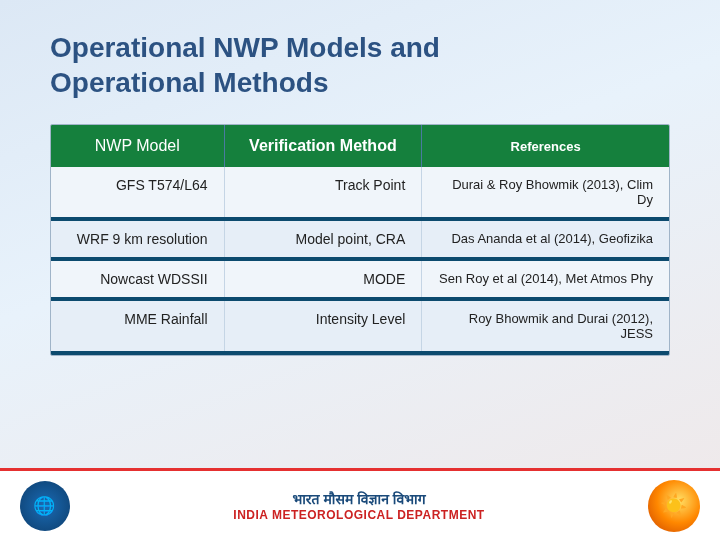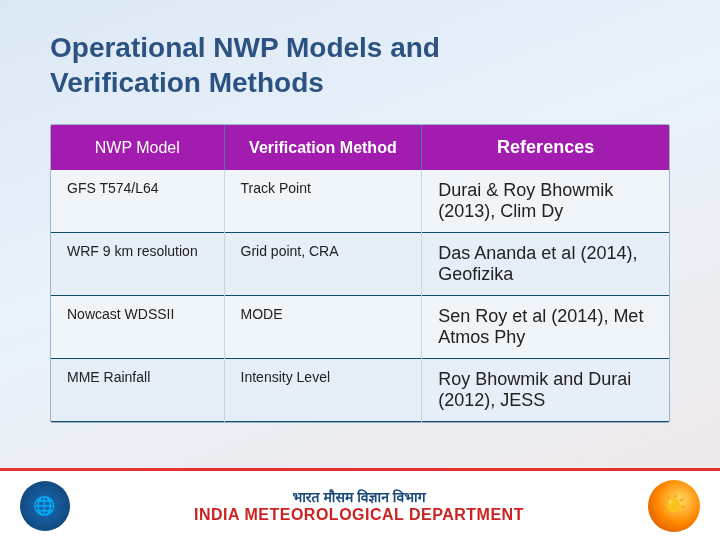--- a/index.html
+++ b/index.html
@@ -33,39 +33,40 @@
       border-radius: 2px;
       overflow: hidden;
     }
 
     table {
       width: 100%;
       border-collapse: collapse;
     }
 
     thead tr {
-      background-color: #a21caf;
+      background-color: #15803d;
     }
 
     thead th {
       color: white;
       font-size: 16px;
       font-weight: bold;
       padding: 12px 16px;
       text-align: center;
       border-right: 1px solid #4a7aa0;
     }
 
     thead th:last-child {
       border-right: none;
     }
 
     tbody tr {
       background-color: #f0f5fa;
-      border-bottom: 1px solid #0c4a6e;
+      border-bottom: 4px solid #0c4a6e;
+      text-align: right;
     }
 
     tbody tr:nth-child(even) {
       background-color: #e6eef7;
     }
 
     tbody td {
       padding: 10px 16px;
       font-size: 14px;
       color: #222;
@@ -83,21 +84,21 @@
       width: 28%;
     }
 
     .td-method {
       width: 32%;
       margin-left: 35px;
     }
 
     .td-refs {
       width: 40%;
-      font-size: 18px;
+      font-size: 13px;
     }
 
     
     .footer {
       position: absolute;
       bottom: 0;
       left: 0;
       right: 0;
       height: 72px;
       background: white;
@@ -128,21 +129,21 @@
     }
 
     .footer-hindi {
       font-size: 14px;
       color: #1a4a7a;
       font-weight: bold;
       display: block;
     }
 
     .footer-english {
-      font-size: 16px;
+      font-size: 12px;
       color: #cc2222;
       font-weight: bold;
       letter-spacing: 0.5px;
       display: block;
     }
 
     .footer-logo-right {
       width: 52px;
       height: 52px;
       background: radial-gradient(circle at 60% 40%, #ffe066, #ff8800, #cc4400);
@@ -153,41 +154,41 @@
       font-size: 22px;
     }
   </style>
 </head>
 <body>
 
 <div class="slide-container">
 
   <div class="title">
     <span>Operational NWP Models and</span><br>
-    <span>Verification Methods</span>
+    <span>Operational Methods</span>
   </div>
 
   <div class="table-wrapper">
     <table>
       <thead>
         <tr>
           <th class="td-model">NWP Model</th>
           <th class="td-method">Verification Method</th>
           <th class="td-refs">References</th>
         </tr>
       </thead>
       <tbody id="table-body">
       <tr>
             <td class="td-model">GFS T574/L64</td>
             <td class="td-method">Track Point</td>
             <td class="td-refs">Durai &amp; Roy Bhowmik (2013), Clim Dy</td>
           </tr>
           <tr>
             <td class="td-model">WRF 9 km resolution</td>
-            <td class="td-method">Grid point, CRA</td>
+            <td class="td-method">Model point, CRA</td>
             <td class="td-refs">Das Ananda et al (2014), Geofizika</td>
           </tr>
           <tr>
             <td class="td-model">Nowcast WDSSII</td>
             <td class="td-method">MODE</td>
             <td class="td-refs">Sen Roy et al (2014), Met Atmos Phy</td>
           </tr>
           <tr>
             <td class="td-model">MME Rainfall</td>
             <td class="td-method">Intensity Level</td>

